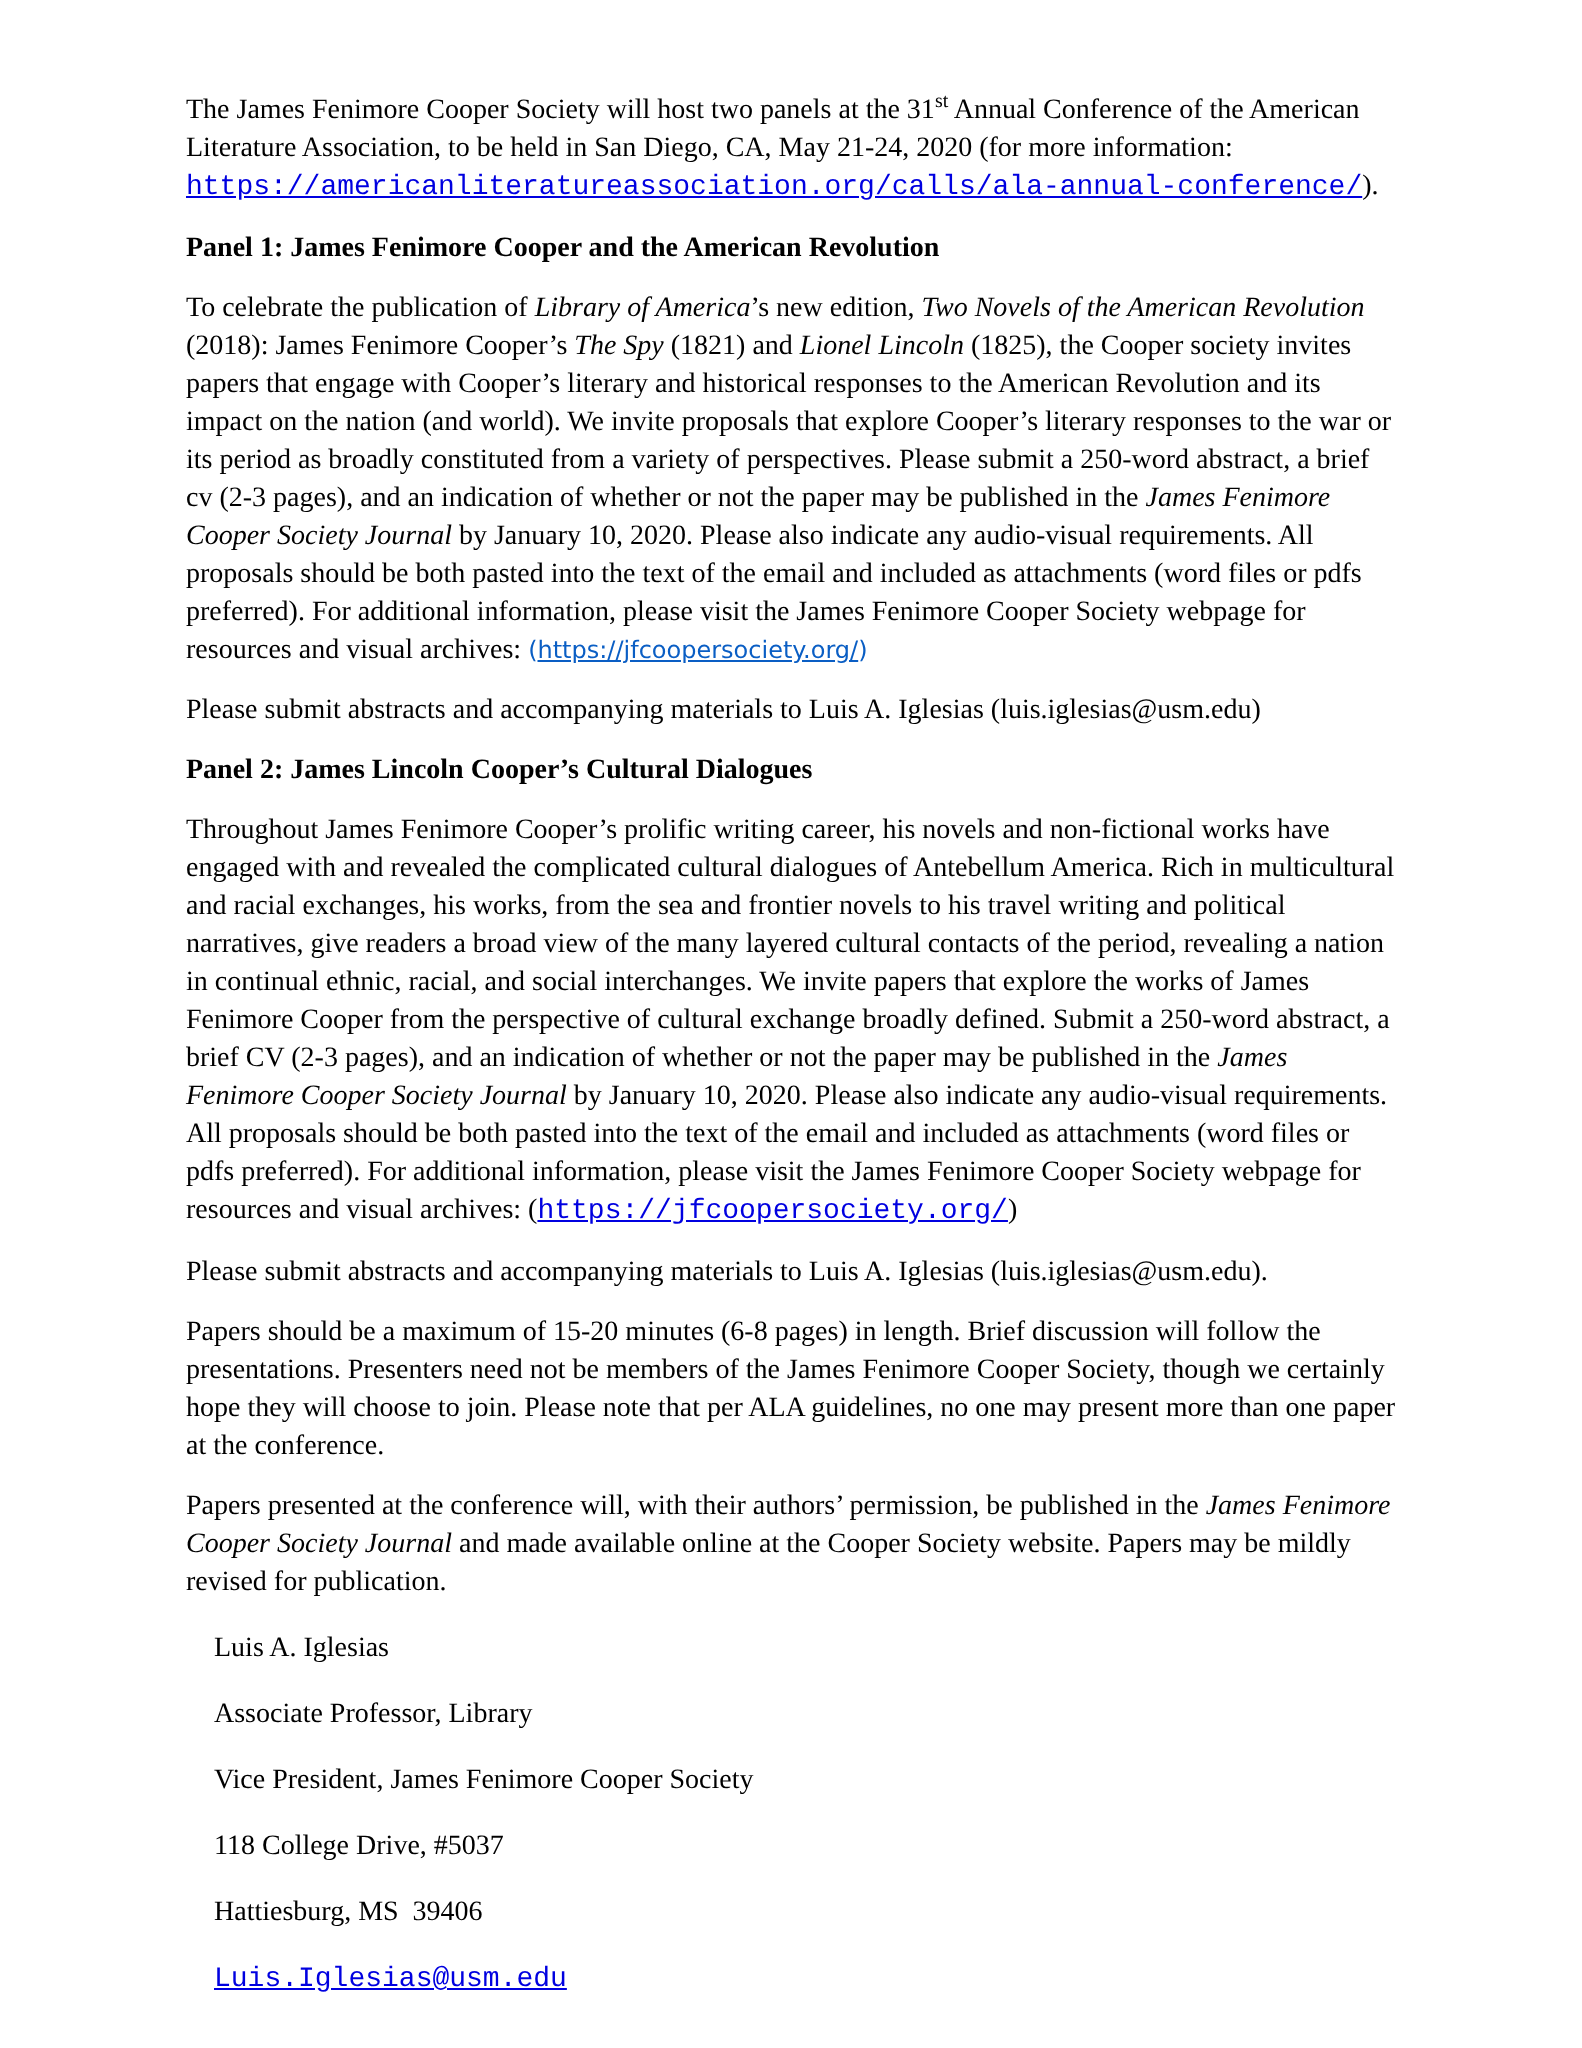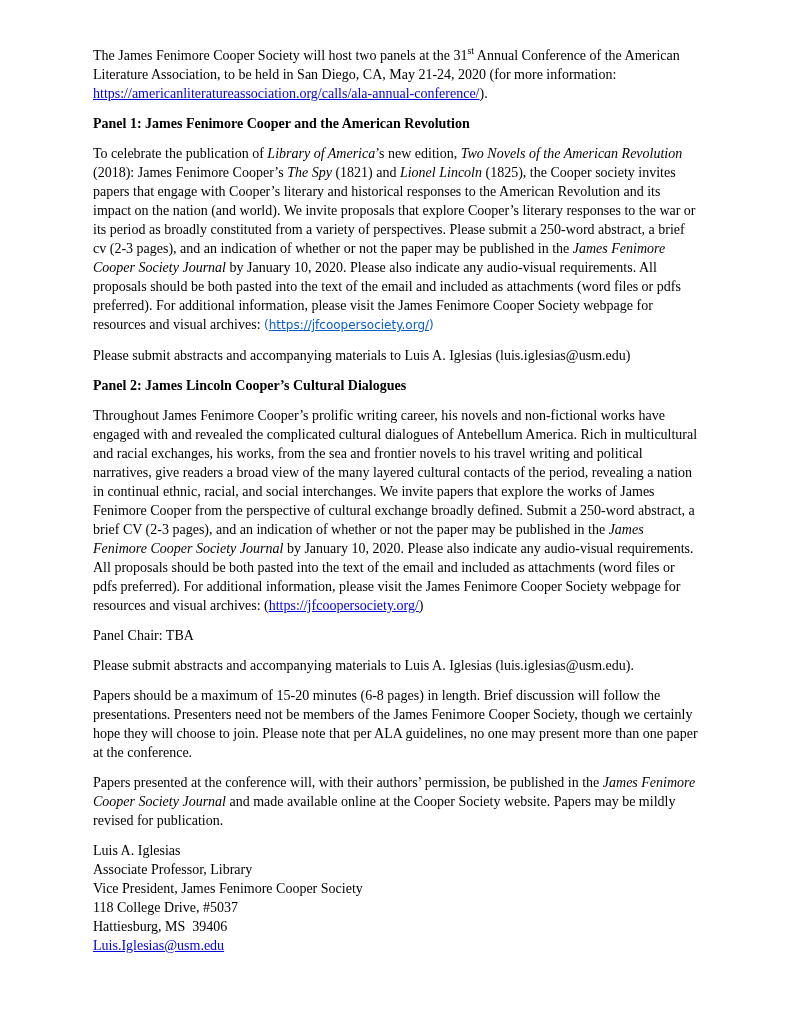--- a/index.html
+++ b/index.html
@@ -15,44 +15,44 @@
     font-family: "Liberation Serif", serif;
   }
   .doc {
     font-size: 14px;
     line-height: 19px;
     color: var(--text-color, #000000);
     text-align: left;
   }
   .doc p { margin: 0 0 11px 0; }
   .doc p.heading { font-weight: 700; }
-  .doc p.sig-line { margin: 0; }
+  .doc p.sig-line { margin: 14px; }
   .italic { font-style: italic; font-family: Liberation Serif, serif; }
   .sup { vertical-align: super; font-size: 10px; line-height: 0; }
   .link {
     color: var(--link-color, #0000e0);
     text-decoration: underline;
     cursor: pointer;
+    font-family: Liberation Mono, monospace;
   }
   .sans { font-family: "DejaVu Sans", sans-serif; font-size: 12px; }
   .sans.link, .sans.blue { color: var(--link-sans-color, #0a5ec4); }
   .blue { color: var(--link-sans-color, #0a5ec4); text-decoration: none; }
 </style>
 </head>
 <body>
 
 <div class="page">
   <div class="doc" id="doc">
       <p class="body"><span>The James Fenimore Cooper Society will host two panels at the 31</span><span class="sup">st</span><span> Annual Conference of the American Literature Association, to be held in San Diego, CA, May 21-24, 2020 (for more information: </span><a class="link">https://americanliteratureassociation.org/calls/ala-annual-conference/</a><span>).</span></p>
       <p class="heading"><span>Panel 1: James Fenimore Cooper and the American Revolution</span></p>
       <p class="body"><span>To celebrate the publication of </span><span class="italic">Library of America</span><span>’s new edition, </span><span class="italic">Two Novels of the American Revolution</span><span> (2018): James Fenimore Cooper’s </span><span class="italic">The Spy</span><span> (1821) and </span><span class="italic">Lionel Lincoln</span><span> (1825), the Cooper society invites papers that engage with Cooper’s literary and historical responses to the American Revolution and its impact on the nation (and world). We invite proposals that explore Cooper’s literary responses to the war or its period as broadly constituted from a variety of perspectives. Please submit a 250-word abstract, a brief cv (2-3 pages), and an indication of whether or not the paper may be published in the </span><span class="italic">James Fenimore Cooper Society Journal</span><span> by January 10, 2020. Please also indicate any audio-visual requirements. All proposals should be both pasted into the text of the email and included as attachments (word files or pdfs preferred). For additional information, please visit the James Fenimore Cooper Society webpage for resources and visual archives: </span><span class="sans blue">(</span><a class="link sans">https://jfcoopersociety.org/</a><span class="sans blue">)</span></p>
       <p class="body"><span>Please submit abstracts and accompanying materials to Luis A. Iglesias (luis.iglesias@usm.edu)</span></p>
       <p class="heading"><span>Panel 2: James Lincoln Cooper’s Cultural Dialogues</span></p>
       <p class="body"><span>Throughout James Fenimore Cooper’s prolific writing career, his novels and non-fictional works have engaged with and revealed the complicated cultural dialogues of Antebellum America. Rich in multicultural and racial exchanges, his works, from the sea and frontier novels to his travel writing and political narratives, give readers a broad view of the many layered cultural contacts of the period, revealing a nation in continual ethnic, racial, and social interchanges. We invite papers that explore the works of James Fenimore Cooper from the perspective of cultural exchange broadly defined. Submit a 250-word abstract, a brief CV (2-3 pages), and an indication of whether or not the paper may be published in the </span><span class="italic">James Fenimore Cooper Society Journal</span><span> by January 10, 2020. Please also indicate any audio-visual requirements. All proposals should be both pasted into the text of the email and included as attachments (word files or pdfs preferred). For additional information, please visit the James Fenimore Cooper Society webpage for resources and visual archives: (</span><a class="link">https://jfcoopersociety.org/</a><span>)</span></p>
-      <p class="body"><span>Panel Chair: TBA</span></p>
       <p class="body"><span>Please submit abstracts and accompanying materials to Luis A. Iglesias (luis.iglesias@usm.edu).</span></p>
       <p class="body"><span>Papers should be a maximum of 15-20 minutes (6-8 pages) in length. Brief discussion will follow the presentations. Presenters need not be members of the James Fenimore Cooper Society, though we certainly hope they will choose to join. Please note that per ALA guidelines, no one may present more than one paper at the conference.</span></p>
       <p class="body"><span>Papers presented at the conference will, with their authors’ permission, be published in the </span><span class="italic">James Fenimore Cooper Society Journal</span><span> and made available online at the Cooper Society website. Papers may be mildly revised for publication.</span></p>
       <p class="sig-line"><span>Luis A. Iglesias</span></p>
       <p class="sig-line"><span>Associate Professor, Library</span></p>
       <p class="sig-line"><span>Vice President, James Fenimore Cooper Society</span></p>
       <p class="sig-line"><span>118 College Drive, #5037</span></p>
       <p class="sig-line"><span>Hattiesburg, MS&nbsp; 39406</span></p>
       <p class="sig-line"><a class="link">Luis.Iglesias@usm.edu</a></p>
     </div>

